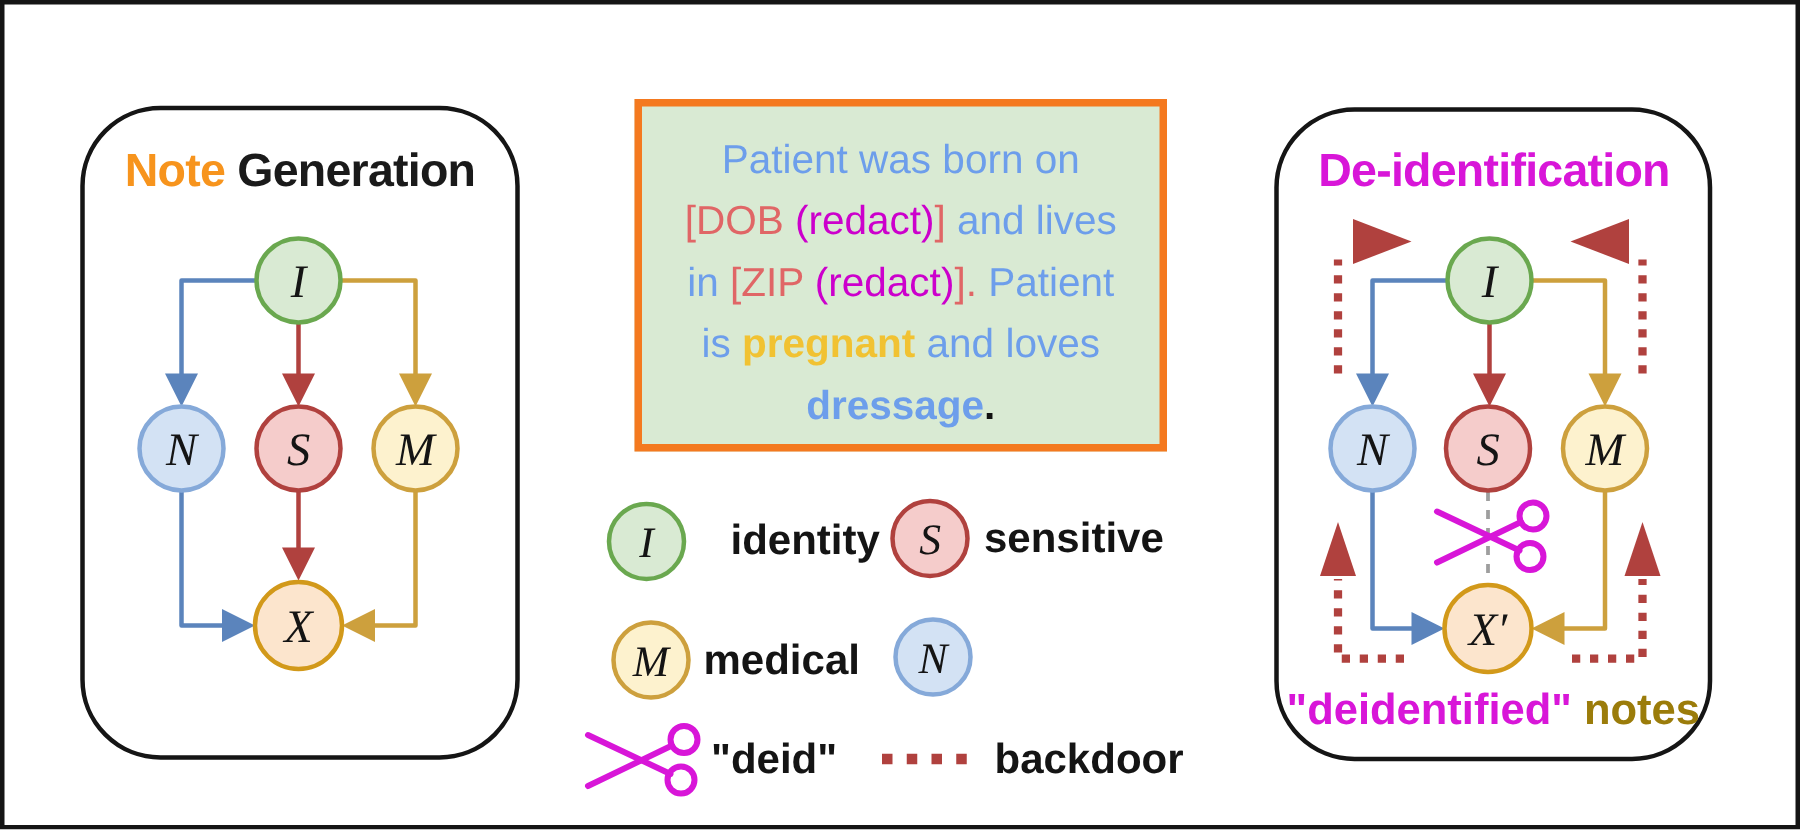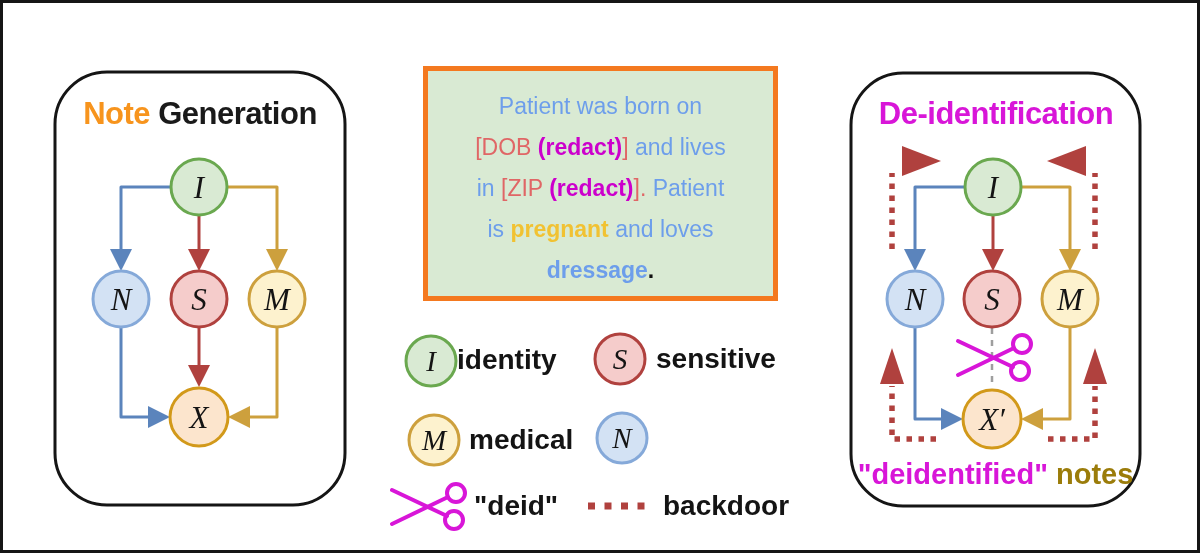--- a/index.html
+++ b/index.html
@@ -84,26 +84,26 @@
     height: 235px;
     box-sizing: border-box;
     background: var(--green-fill);
     border: 5px solid var(--box-border);
     padding-top: 15px;
   }
   .note-line {
     height: 41px;
     line-height: 41px;
     text-align: center;
-    font-size: 23px;
+    font-size: 27px;
     white-space: nowrap;
   }
   .t-blue    { color: var(--blue-text); }
   .t-salmon  { color: var(--salmon); text-align: center; }
-  .t-magenta { color: var(--redact); font-weight: bold; }
+  .t-magenta { color: var(--redact); }
   .t-gold-b  { color: var(--gold-text); font-weight: bold; }
   .t-blue-b  { color: var(--blue-text); font-weight: bold; }
   .t-black-b { color: #111111; font-weight: bold; }
 
   .legend-label {
     font-size: 28px;
     color: #141414;
     white-space: nowrap;
   }
   .caption {
@@ -249,21 +249,21 @@
   <div class="abs vcenter panel-title t-title-magenta" style="left:848px; top:111px;">De-identification</div>
 
   <div class="abs note-box">
     <div class="note-line"><span class="t-blue">Patient was born on</span></div>
     <div class="note-line"><span class="t-salmon">[DOB </span><span class="t-magenta">(redact)</span><span class="t-salmon">]</span><span class="t-blue"> and lives</span></div>
     <div class="note-line"><span class="t-blue">in </span><span class="t-salmon">[ZIP </span><span class="t-magenta">(redact)</span><span class="t-salmon">].</span><span class="t-blue"> Patient</span></div>
     <div class="note-line"><span class="t-blue">is </span><span class="t-gold-b">pregnant</span><span class="t-blue"> and loves</span></div>
     <div class="note-line"><span class="t-blue-b">dressage</span><span class="t-black-b">.</span></div>
   </div>
 
-  <div class="abs vcenter legend-label" style="left:454px; top:357px;text-align:right;">identity</div>
+  <div class="abs vcenter legend-label" style="left:484px; top:357px;text-align:right;">identity</div>
   <div class="abs vcenter legend-label" style="left:466px; top:437px;">medical</div>
   <div class="abs vcenter legend-label" style="left:653px; top:356px;">sensitive</div>
   <div class="abs vcenter legend-label" style="left:471px; top:503px;">"deid"</div>
   <div class="abs vcenter legend-label" style="left:660px; top:503px;">backdoor</div>
 
   <div class="abs vcenter caption"><span class="t-caption-magenta">"deidentified"</span><span class="t-caption-notes"> notes</span></div>
 
 </div>
 
 </body></html>

